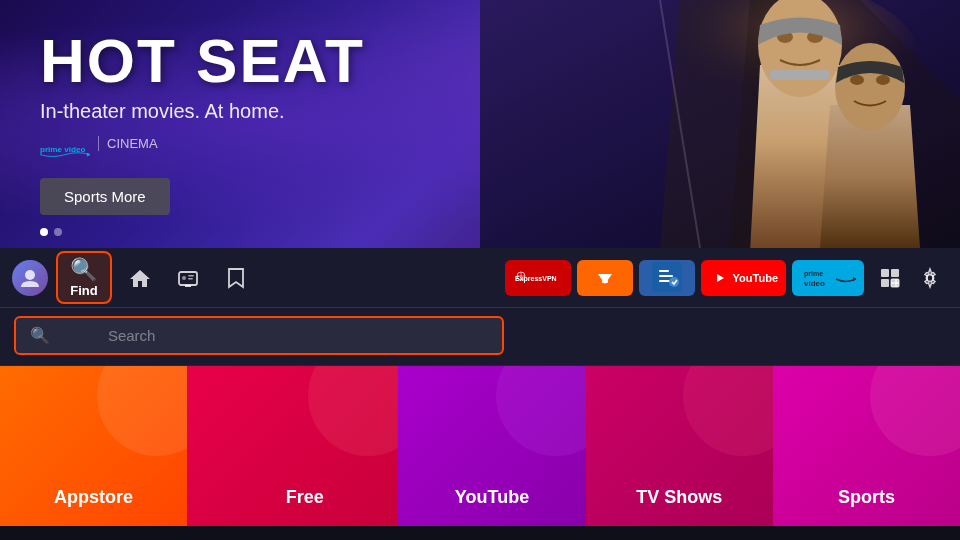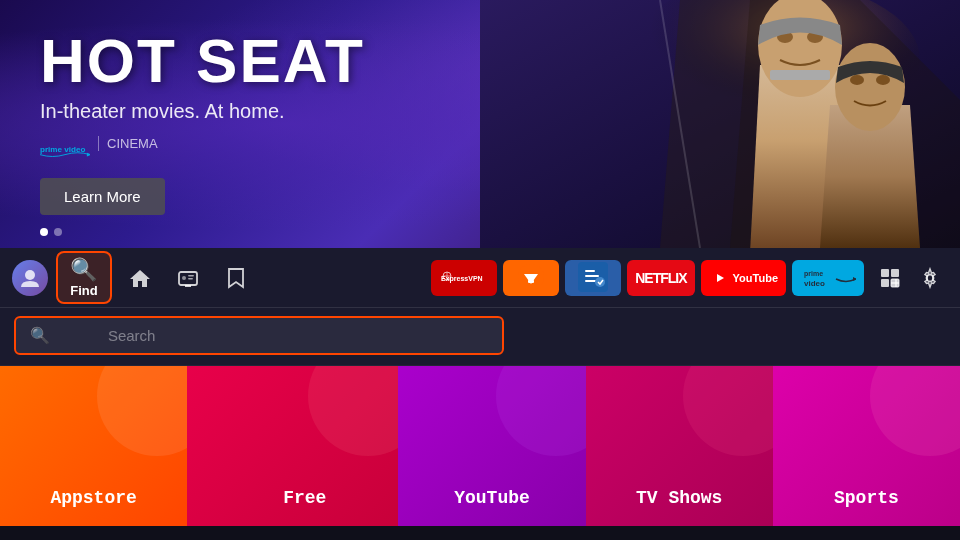--- a/index.html
+++ b/index.html
@@ -236,21 +236,20 @@
       display: flex;
       align-items: flex-end;
       justify-content: center;
       padding-bottom: 18px;
       font-size: 18px;
       font-weight: 700;
       color: white;
       cursor: pointer;
       position: relative;
       overflow: hidden;
-      font-family: Liberation Mono, monospace;
     }
     .cat-appstore {
       background: linear-gradient(135deg, #ff6b00, #ff4500);
     }
     .cat-free {
       background: linear-gradient(135deg, #e8004a, #c8003a);
       padding-left: 24px;
     }
     .cat-movies {
       background: linear-gradient(135deg, #aa00cc, #8800aa);
@@ -360,21 +359,21 @@
       <div class="prime-logo-container">
         <svg class="prime-smile" viewBox="0 0 80 22">
           <text x="0" y="16" font-family="Arial" font-weight="bold" font-size="13" fill="#00a8e1">prime video</text>
           <path d="M 0 20 Q 20 26 40 20 Q 60 14 80 20" stroke="#00a8e1" stroke-width="1.5" fill="none"></path>
 
           <polygon points="75,17 82,20 75,23" fill="#00a8e1"></polygon>
         </svg>
       </div>
       <span class="cinema-text">CINEMA</span>
     </div>
-    <button class="hero-btn">Learn More</button>
+    <button class="hero-btn">Sports More</button>
   </div>
 
   <div class="hero-dots">
     <div class="dot active"></div>
     <div class="dot"></div>
   </div>
 </div>
 
 <div class="navbar">
   <div class="nav-avatar">
@@ -441,23 +440,20 @@
           <rect width="30" height="30" fill="#1a5ea8" rx="4"></rect>
           <rect x="7" y="8" width="10" height="2" fill="white" rx="1"></rect>
           <rect x="7" y="13" width="14" height="2" fill="white" rx="1"></rect>
           <rect x="7" y="18" width="12" height="2" fill="white" rx="1"></rect>
           <circle cx="22" cy="20" r="5" fill="#4488cc"></circle>
           <path d="M 20 20 L 22 22 L 25 18" stroke="white" stroke-width="1.5" fill="none"></path>
         </svg>
       </span>
     </div>
 
-    <div class="app-icon app-netflix">
-      <span>NETFLIX</span>
-    </div>
 
     <div class="app-icon app-youtube">
       <svg width="20" height="14" viewBox="0 0 20 14">
         <rect width="20" height="14" rx="3" fill="red"></rect>
         <polygon points="8,3 8,11 15,7" fill="white"></polygon>
       </svg>
       <span>YouTube</span>
     </div>
 
     <div class="app-icon app-prime">

